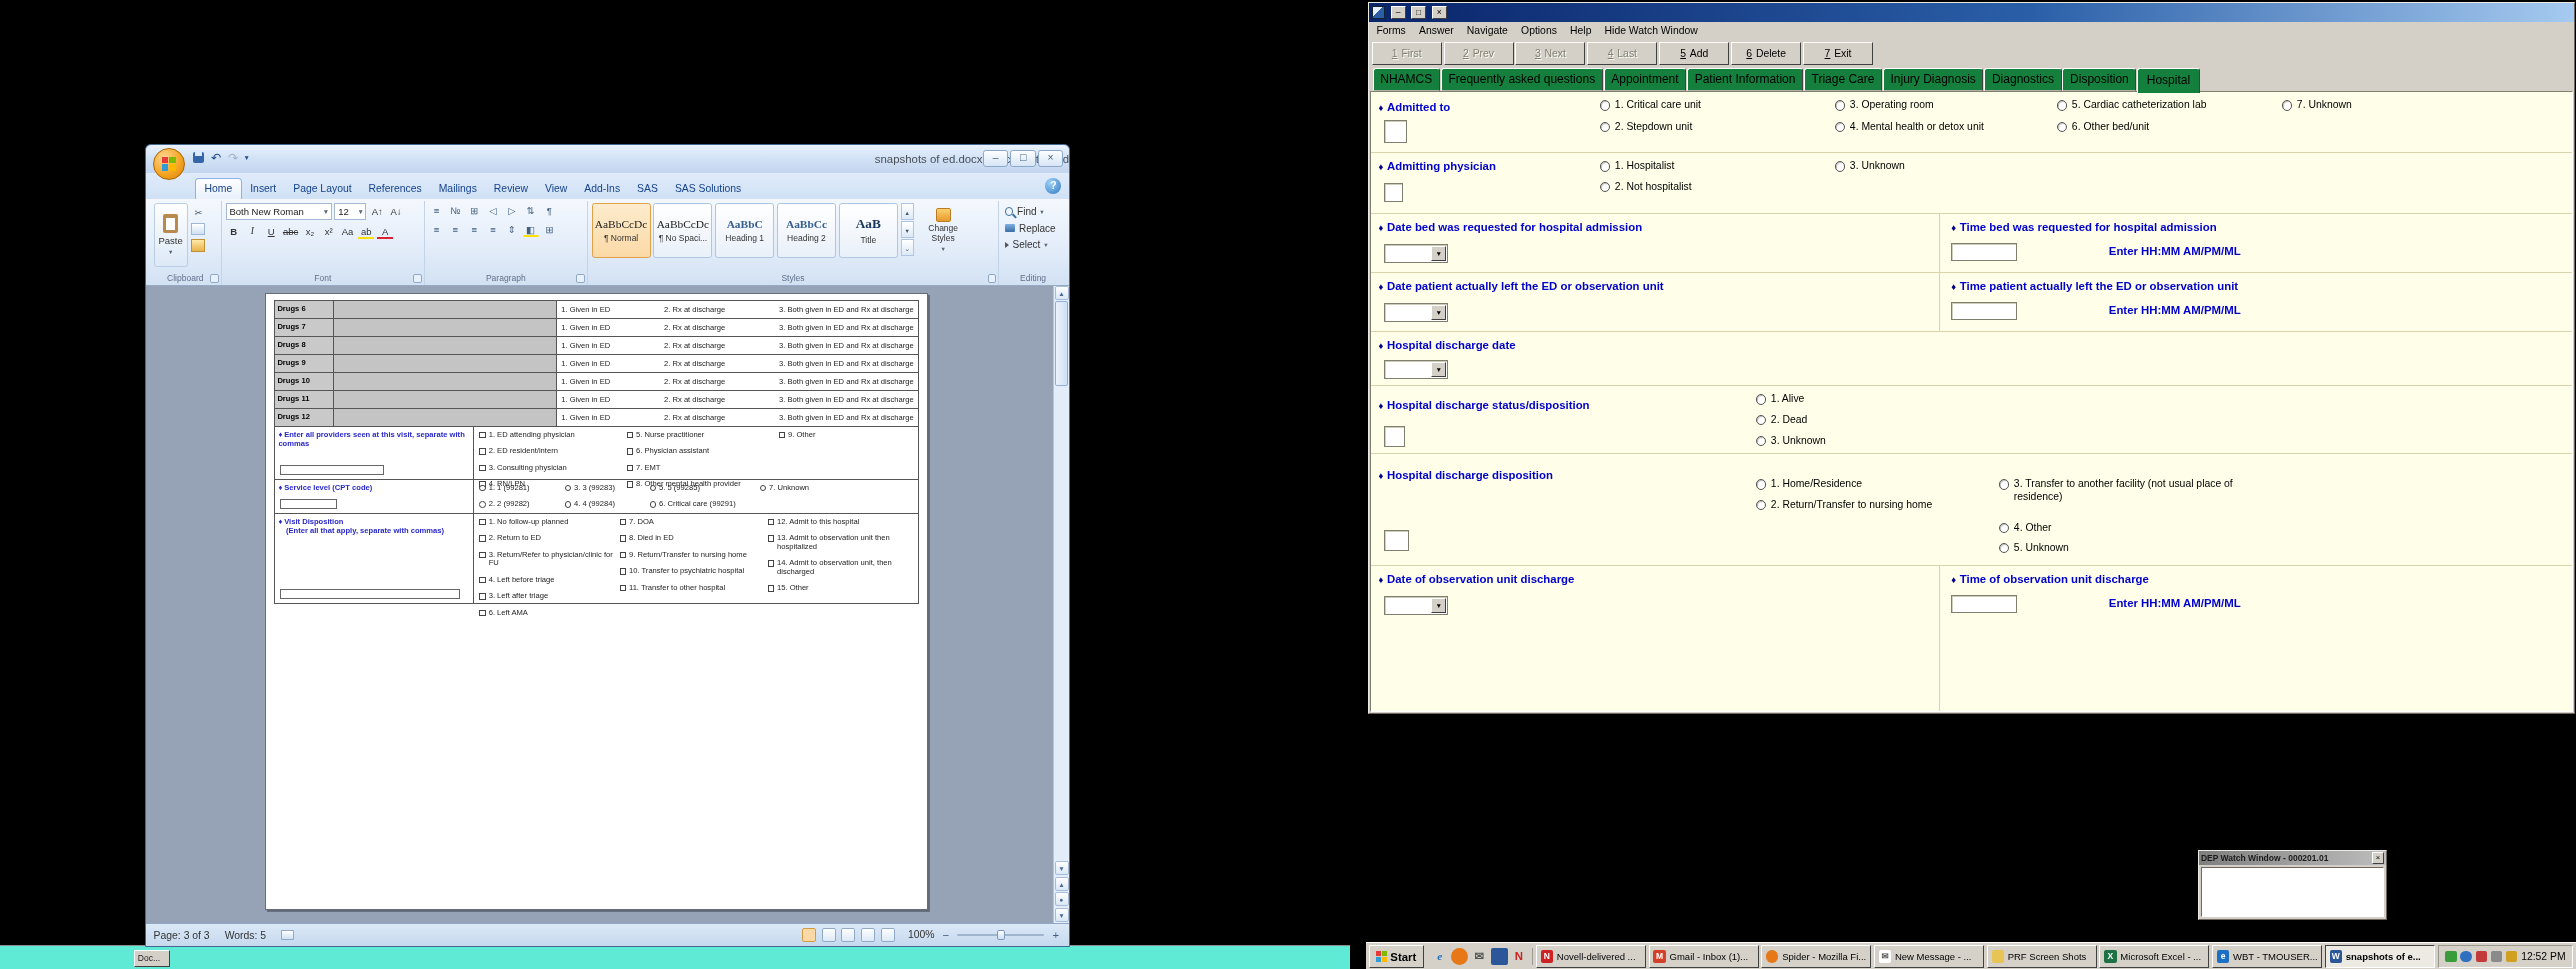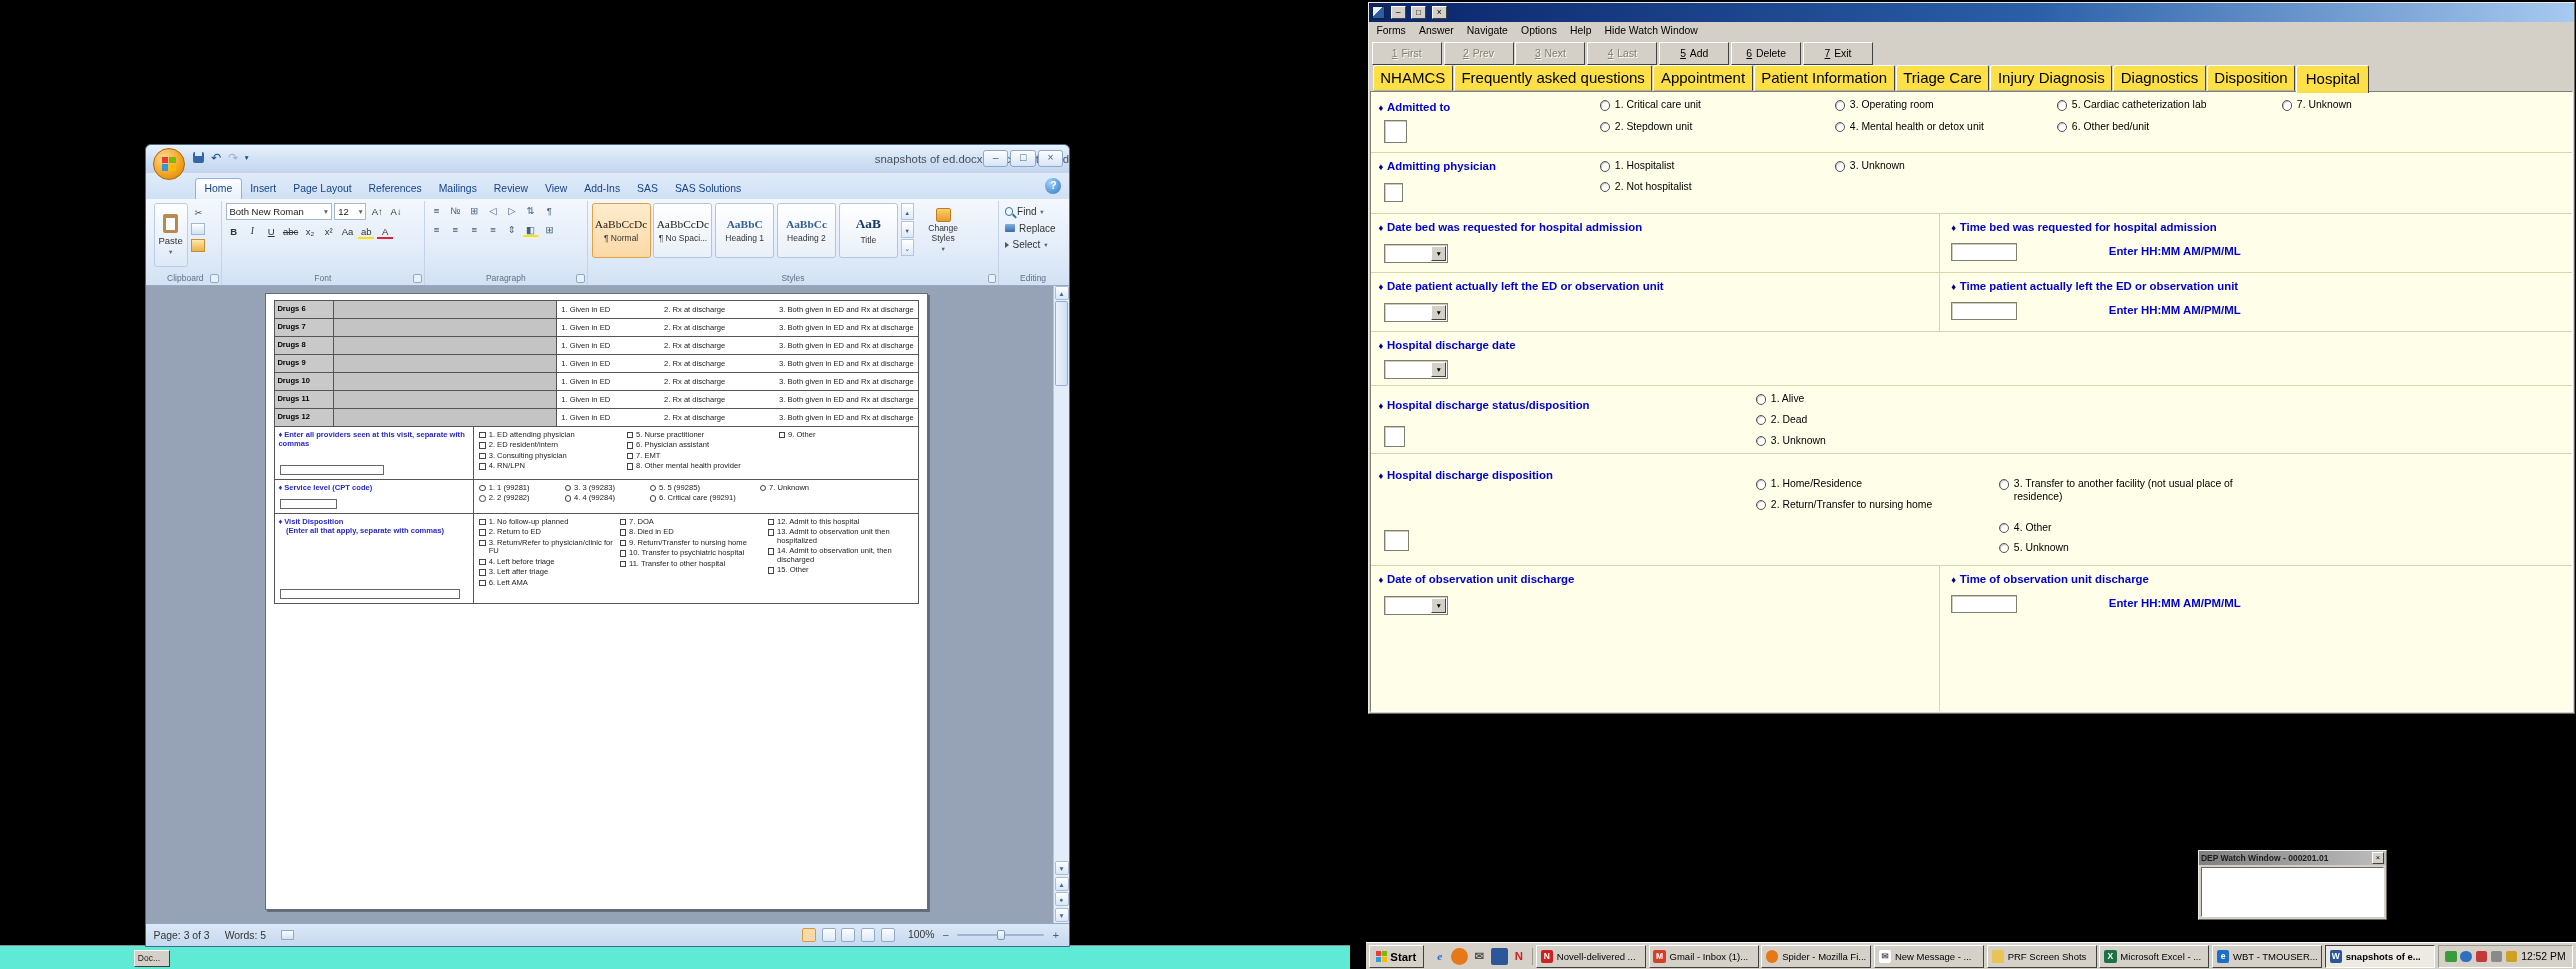--- a/index.html
+++ b/index.html
@@ -83,42 +83,42 @@
   .drow{display:flex;height:18px;border-bottom:0.9px solid #555;align-items:stretch}
   .dlab{width:59px;padding:2.8px 2.8px 0;font-weight:bold;border-right:0.9px solid #555;background:#c9c9c9;font-size:7.6px}
   .dmid{width:223px;border-right:0.9px solid #555;background:#c4c4c4}
   .dopt{flex:1;display:flex;justify-content:space-between;align-items:center;padding:0 4.7px;font-size:7.6px;color:#222}
   .psec{display:flex;border-bottom:0.9px solid #555}
   .pleft{width:199px;border-right:0.9px solid #555;padding:2.8px 3.8px 15px;position:relative}
   .ptxt{color:#2929c8;font-weight:bold;font-size:7.6px;line-height:9.5px}
   .ptxt .pd{color:#2929c8;margin-right:1.9px}
   .pinp{position:absolute;left:5.7px;bottom:3.8px;background:#fff;border:0.9px solid #666;height:10.4px}
   .pright{flex:1;position:relative}
-  .pc{position:absolute;top:3.8px;display:flex;flex-direction:column;gap:2px}
+  .pc{position:absolute;top:3.8px;display:flex;flex-direction:column;gap:8px}
   .ck{display:flex;gap:2.8px;align-items:flex-start;font-size:7.6px;line-height:8.5px;color:#222}
   .cbx{flex:none;width:6.6px;height:6.6px;border:0.9px solid #444;background:#fff;margin-top:0.9px}
   .rdx{flex:none;width:6.6px;height:6.6px;border:0.9px solid #444;border-radius:50%;background:#fff;margin-top:0.9px}
 
   
   .ltb{position:absolute;left:0;right:16px;bottom:0;height:24.6px;background:#5eead4;border-top:0.9px solid #8d8d8d;z-index:1}
   .ltbtn{position:absolute;left:134px;top:3.8px;width:36px;height:17px;background:#d4d0c8;border:0.9px solid;border-color:#fff #404040 #404040 #fff;font-size:8.5px;line-height:15px;padding-left:2.8px;color:#222;overflow:hidden;white-space:nowrap}
 
   
   .app{position:absolute;left:1.9px;top:1.9px;width:1207px;height:712px;background:#d4d0c8;border:1.9px solid;border-color:#eceae4 #6c685f #6c685f #eceae4;display:flex;flex-direction:column}
   .atitle{height:19px;background:linear-gradient(90deg,#0a246a,#2a5fa8 55%,#a6caf0);display:flex;align-items:center;padding:0 2.8px;gap:4.7px;flex:none}
   .aico{width:13.3px;height:13.3px;background:linear-gradient(135deg,#e8f0ff 45%,#2a5fa8 45%);border:0.9px solid #123;border-radius:0.9px}
   .atitle .ttl{color:#fff;font-weight:bold;font-size:10.4px;flex:1;white-space:nowrap;overflow:hidden}
   .abtn{width:15px;height:13.3px;margin-left:0.9px;background:#d4d0c8;border:0.9px solid;border-color:#fff #404040 #404040 #fff;font-size:8.5px;line-height:10.4px;text-align:center;color:#000;flex:none}
   .amenu{height:18px;display:flex;align-items:center;font-size:10.4px;padding-left:0.9px;flex:none}
   .amenu span{padding:1.9px 6.6px}
   .atoolbar{height:28px;display:flex;align-items:center;padding:1.9px 2.8px;gap:1.9px;flex:none}
   .tbtn{height:23px;min-width:70px;display:flex;align-items:center;justify-content:center;background:#d4d0c8;border:0.9px solid;border-color:#fff #404040 #404040 #fff;font-size:10.4px;gap:3.8px}
   .tbtn.dis{color:#82806f;text-shadow:0.9px 0.9px 0 #fff}
   .atabs{height:23px;display:flex;align-items:flex-end;padding-left:3.8px;flex:none}
-  .atab{font-size:15px;padding:2.8px 6.6px 3.8px;background:#fde047;border:0.9px solid;border-color:#fff #404040 #b4b0a8 #fff;border-radius:2.8px 2.8px 0 0;margin-right:0.9px;white-space:nowrap}
+  .atab{font-size:12px;padding:2.8px 6.6px 3.8px;background:#15803d;border:0.9px solid;border-color:#fff #404040 #b4b0a8 #fff;border-radius:2.8px 2.8px 0 0;margin-right:0.9px;white-space:nowrap}
   .atab.on{font-weight:normal;padding:3.8px 8.5px 5.7px;position:relative;z-index:2;margin-bottom:-1.9px;border-bottom:none}
   .aform{flex:1;background:#ffffe9;border:0.9px solid;border-color:#80806f #fff #fff #80806f;margin:0 0.9px 0.9px;display:flex;flex-direction:column;overflow:hidden}
   .ahead{height:28px;background:#ffff9e;border-bottom:0.9px solid #d8d4ae;position:relative;font-weight:bold;font-size:12.3px;flex:none}
   .ahead span{position:absolute;top:7.6px;white-space:nowrap}
   .fbody{flex:1;display:flex;flex-direction:column}
   .frow{position:relative;border-bottom:0.9px solid #d8d4ae;flex:none}
   .flabel{position:absolute;font-size:11.4px;font-weight:bold;color:#0000cc;white-space:nowrap}
   .dmd{color:#000088;font-size:9.5px;margin-right:3.8px}
   .opt{position:absolute;display:flex;gap:4.7px;font-size:10.4px;color:#000;align-items:flex-start;line-height:12.3px}
   .rdo{flex:none;width:10.4px;height:10.4px;margin-top:0.9px;border-radius:50%;background:#fff;border:0.9px solid #555;box-shadow:inset 0.9px 0.9px 0.9px #bbb}

